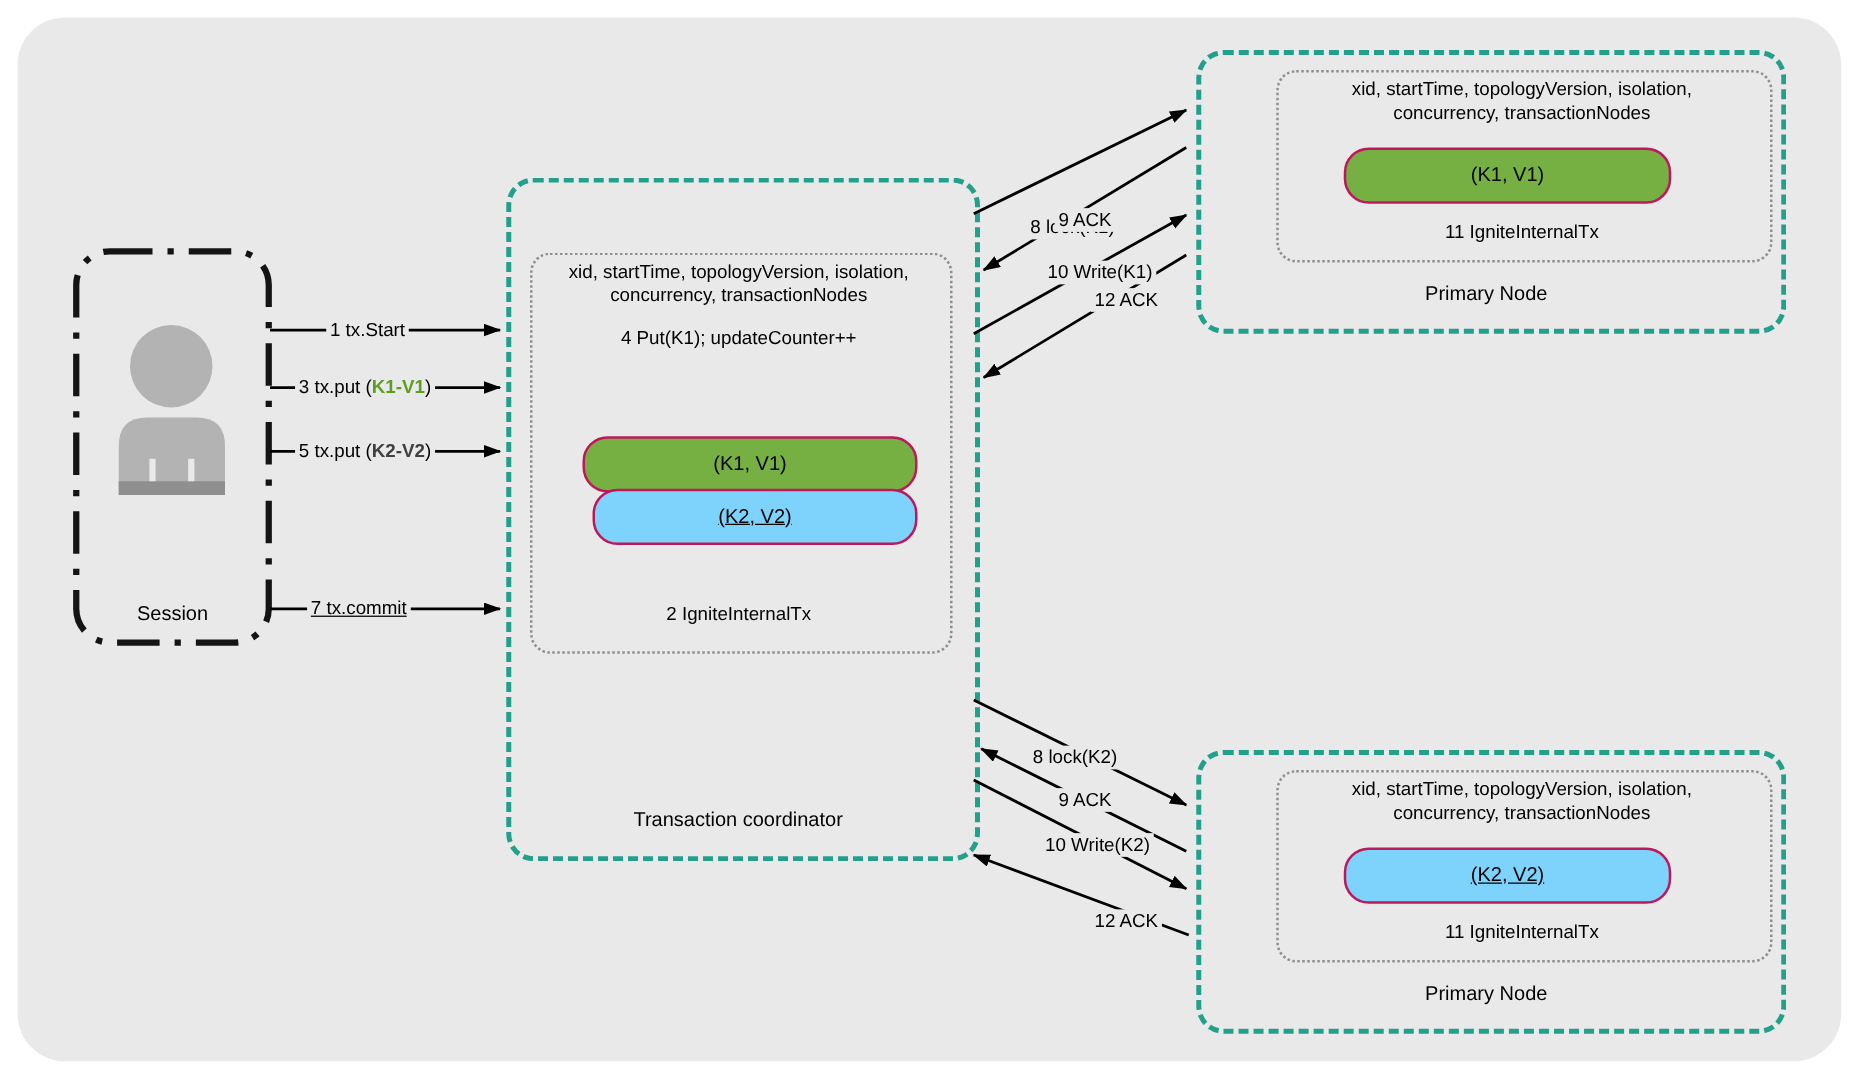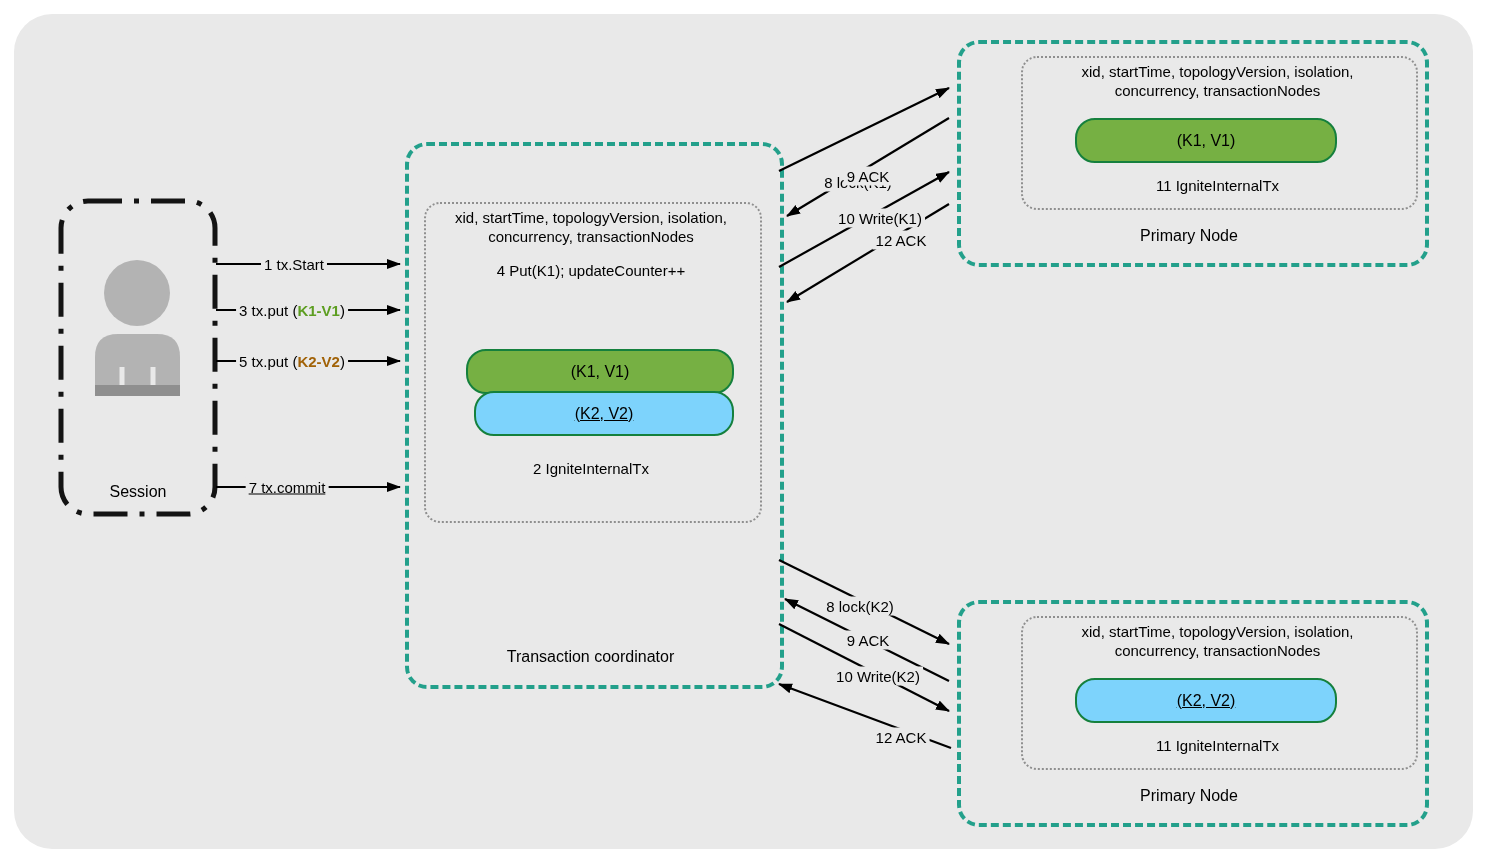--- a/index.html
+++ b/index.html
@@ -12,53 +12,53 @@
     background:#e9e9e9;border-radius:38px;z-index:0;
   }
   .dashed-box{
     position:absolute;border:4px dashed #23a08b;border-radius:22px;z-index:1;background:transparent;
   }
   .dotted-box{
     position:absolute;border:2px dotted #8f8f8f;border-radius:16px;z-index:1;background:transparent;
   }
   .pill{
     position:absolute;z-index:1;display:flex;align-items:center;justify-content:center;
-    border:2px solid #15803d;border-radius:20px;font-size:16px;
+    border:2px solid #be185d;border-radius:20px;font-size:16px;
   }
   .pill.green{background:#76b043;}
   .pill.yellow{background:#7dd3fc;text-decoration:underline;}
   .lbl{position:absolute;z-index:3;font-size:15px;text-align:center;white-space:nowrap;}
   .lbl.big{font-size:16px;}
   .edge-label{
     position:absolute;z-index:3;transform:translate(-50%,-50%);
     background:#e9e9e9;padding:1px 3px;font-size:15px;white-space:nowrap;
   }
   .k-green{color:#5d9e21;font-weight:bold;margin-top:42px;}
-  .k-orange{color:#a16207;font-weight:bold;}
+  .k-orange{color:#404040;font-weight:bold;}
   #arrow-layer{position:absolute;left:0;top:0;z-index:2;pointer-events:none;}
 </style>
 </head>
 <body>
 
 <div id="stage">
 
   <div class="panel"></div>
 
   <div class="dashed-box" style="left:405px;top:142px;width:371px;height:539px;"></div>
   <div class="dotted-box" style="left:424px;top:202px;width:334px;height:317px;"></div>
   <div class="lbl" style="left:430px;top:209px;width:322px;">xid, startTime, topologyVersion, isolation,</div>
   <div class="lbl" style="left:430px;top:228px;width:322px;">concurrency, transactionNodes</div>
   <div class="lbl" style="left:430px;top:262px;width:322px;">4 Put(K1); updateCounter++</div>
   <div class="pill green" style="left:466px;top:349px;width:264px;height:41px;">
     <span>(K1, V1)</span>
   </div>
   <div class="pill yellow" style="left:474px;top:391px;width:256px;height:41px;">
     <span>(K2, V2)</span>
   </div>
-  <div class="lbl" style="left:430px;top:460px;width:322px;">2 IgniteInternalTx</div>
+  <div class="lbl" style="left:430px;top:483px;width:322px;">2 IgniteInternalTx</div>
   <div class="lbl big" style="left:405px;top:648px;width:371px;">Transaction coordinator</div>
 
   <div class="dashed-box" style="left:957px;top:40px;width:464px;height:219px;"></div>
   <div class="dotted-box" style="left:1021px;top:56px;width:393px;height:150px;"></div>
   <div class="lbl" style="left:1026px;top:63px;width:383px;">xid, startTime, topologyVersion, isolation,</div>
   <div class="lbl" style="left:1026px;top:82px;width:383px;">concurrency, transactionNodes</div>
   <div class="pill green" style="left:1075px;top:118px;width:258px;height:41px;">
     <span>(K1, V1)</span>
   </div>
   <div class="lbl" style="left:1026px;top:177px;width:383px;">11 IgniteInternalTx</div>

